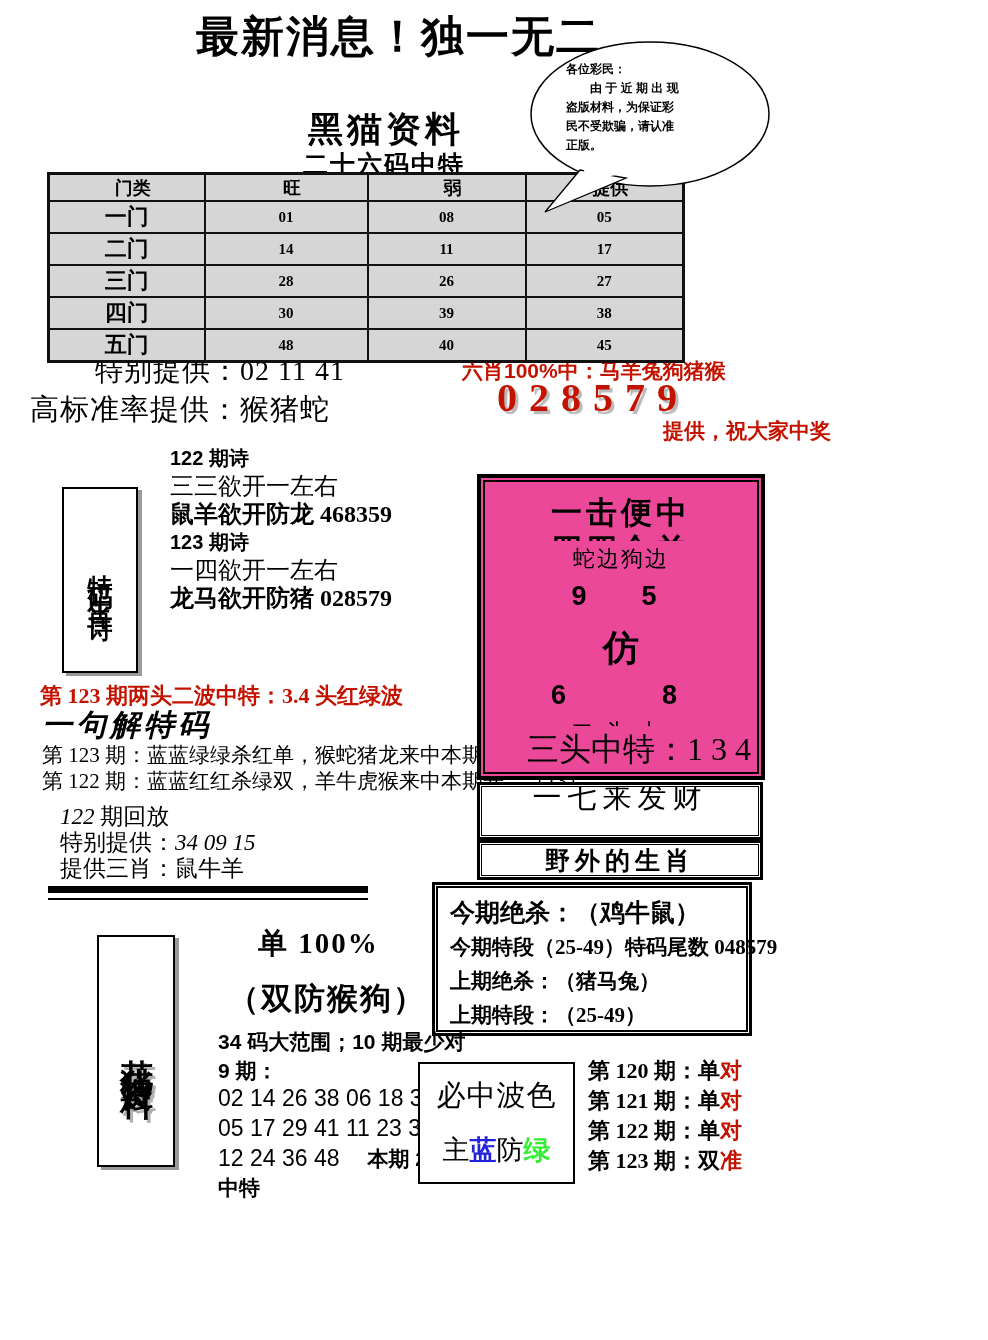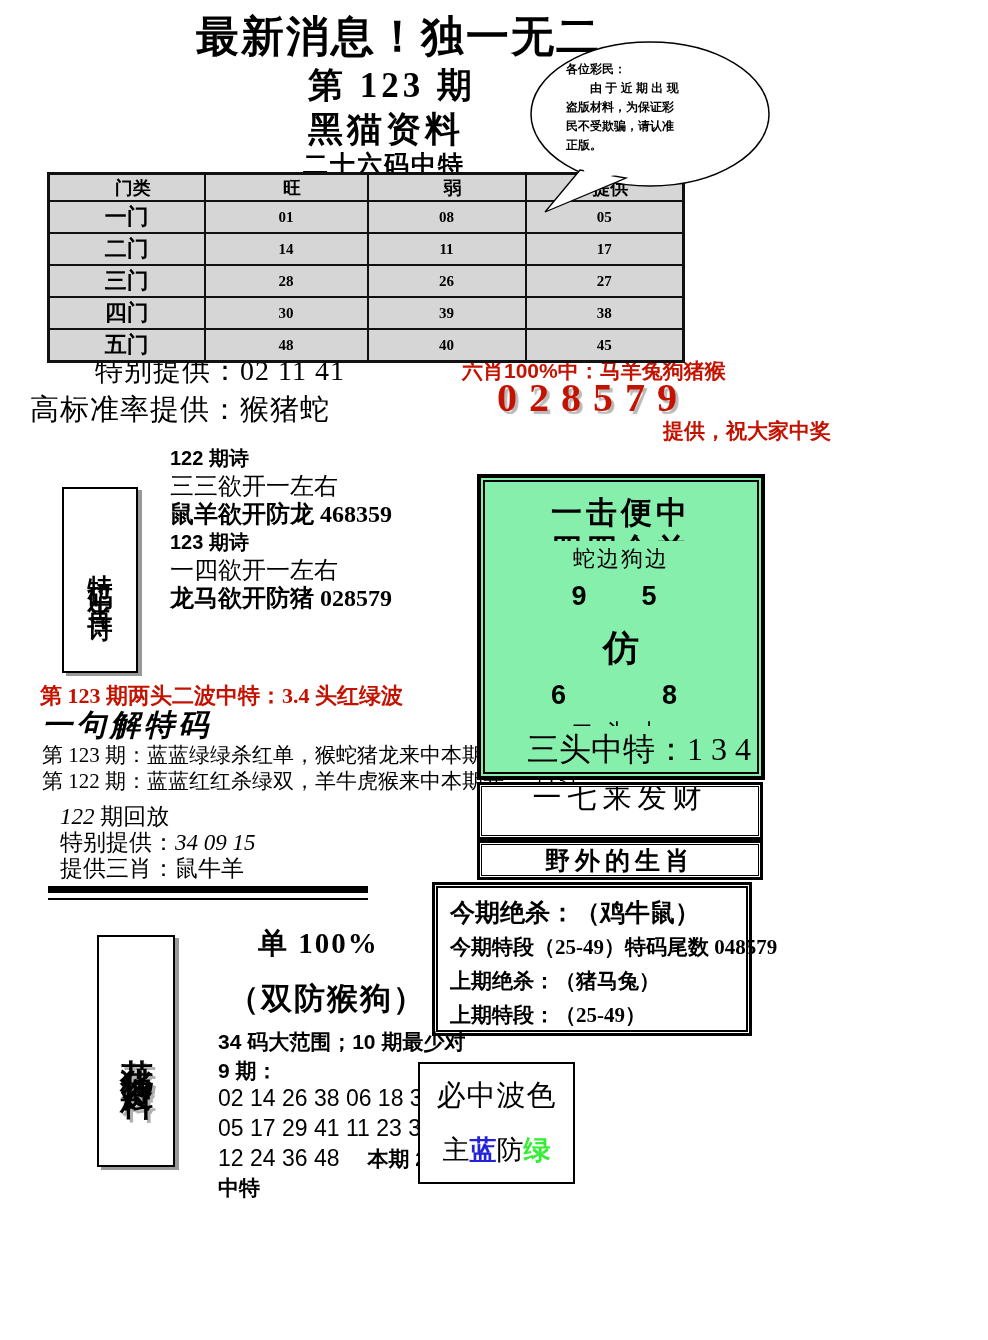--- a/index.html
+++ b/index.html
@@ -62,21 +62,21 @@
   .solve-line1{left:42px;top:741px;font-size:21px;}
   .solve-line2{left:42px;top:767px;font-size:21px;}
 
   .replay-block{left:60px;top:804px;font-size:23px;line-height:26px;}
   .ital{font-style:italic;}
 
   .double-rule{left:48px;top:886px;width:320px;height:5px;
      border-top:7px solid #000;border-bottom:2px solid #000;background:#fff;}
 
   
-  .dbox-outer{border:4px solid #000;background:#86efac;padding:2px;}
+  .dbox-outer{border:4px solid #000;background:#ec4899;padding:2px;}
   .dbox-inner{border:2px solid #000;width:100%;height:100%;box-sizing:border-box;
      display:flex;flex-direction:column;align-items:center;}
   .strike-box{left:477px;top:474px;width:276px;height:294px;}
   .strike-title{font-size:31px;font-weight:bold;margin-top:10px;letter-spacing:4px;}
   .strike-clip1{font-size:31px;font-weight:bold;height:18px;line-height:31px;overflow:hidden;letter-spacing:4px;}
   .strike-edge{font-size:22px;margin-top:3px;letter-spacing:2px;}
   .strike-nums{font-size:27px;font-weight:bold;font-family:"Liberation Sans","DejaVu Sans",sans-serif;
      margin-top:4px;letter-spacing:14px;}
   .strike-fang{font-size:36px;font-weight:bold;margin-top:10px;}
   .strike-clip2{font-size:24px;height:13px;line-height:24px;overflow:hidden;letter-spacing:10px;margin-top:8px;}
@@ -125,21 +125,20 @@
   
   .results{left:588px;top:1056px;}
   .result-row{font-size:22px;font-weight:bold;line-height:30px;white-space:nowrap;}
 </style>
 </head>
 <body>
 
 <div id="page">
 
   <div class="abs main-title">最新消息！独一无二</div>
-  <div class="abs issue-line">第 123 期</div>
   <div class="abs brand-line">黑猫资料</div>
   <div class="abs subtitle-line">二十六码中特</div>
 
   <svg class="abs bubble-svg" width="250" height="178" viewBox="0 0 250 178">
     <ellipse cx="122" cy="74" rx="119" ry="72" fill="#ffffff" stroke="#000000" stroke-width="1.5"></ellipse>
     <polygon points="52,130 17,172 98,138" fill="#ffffff" stroke="#000000" stroke-width="1.3"></polygon>
     <polygon points="54,126 60,140 94,134" fill="#ffffff" stroke="none"></polygon>
   </svg>
   <div class="abs bubble-text">
     <div>各位彩民：</div>
@@ -274,14 +273,20 @@
   </div>
   <div class="abs fc-tail">中特</div>
 
   <div class="abs wave-box">
     <div class="wave-title">必中波色</div>
     <div class="wave-line">
       <span>主</span><span class="c-blue">蓝</span><span>防</span><span class="c-green">绿</span>
     </div>
   </div>
 
+  <div class="abs results">
+    <div class="result-row"><span>第 120 期：</span><span>单</span><span class="red">对</span></div>
+    <div class="result-row"><span>第 121 期：</span><span>单</span><span class="red">对</span></div>
+    <div class="result-row"><span>第 122 期：</span><span>单</span><span class="red">对</span></div>
+    <div class="result-row"><span>第 123 期：</span><span>双</span><span class="red">准</span></div>
+  </div>
 
 </div>
 
 </body></html>

